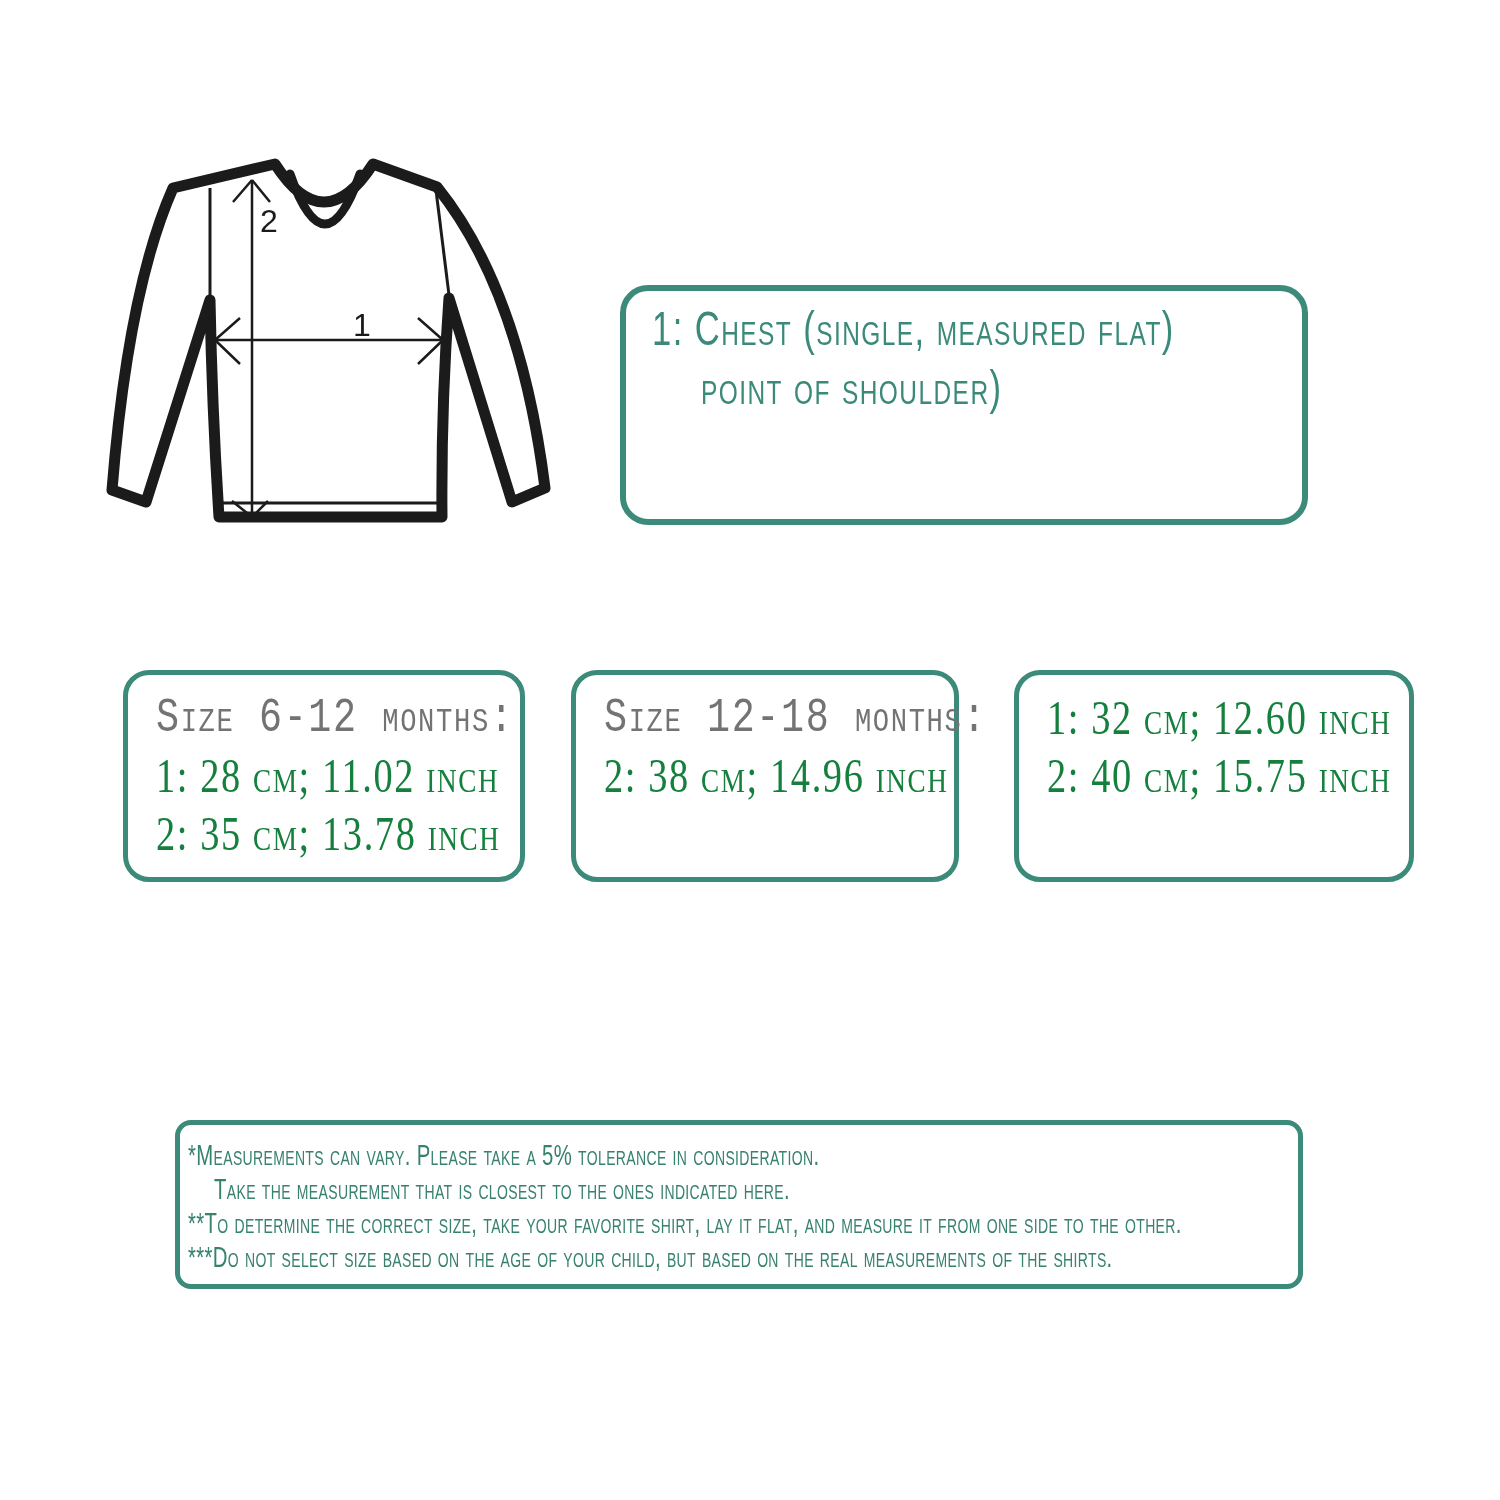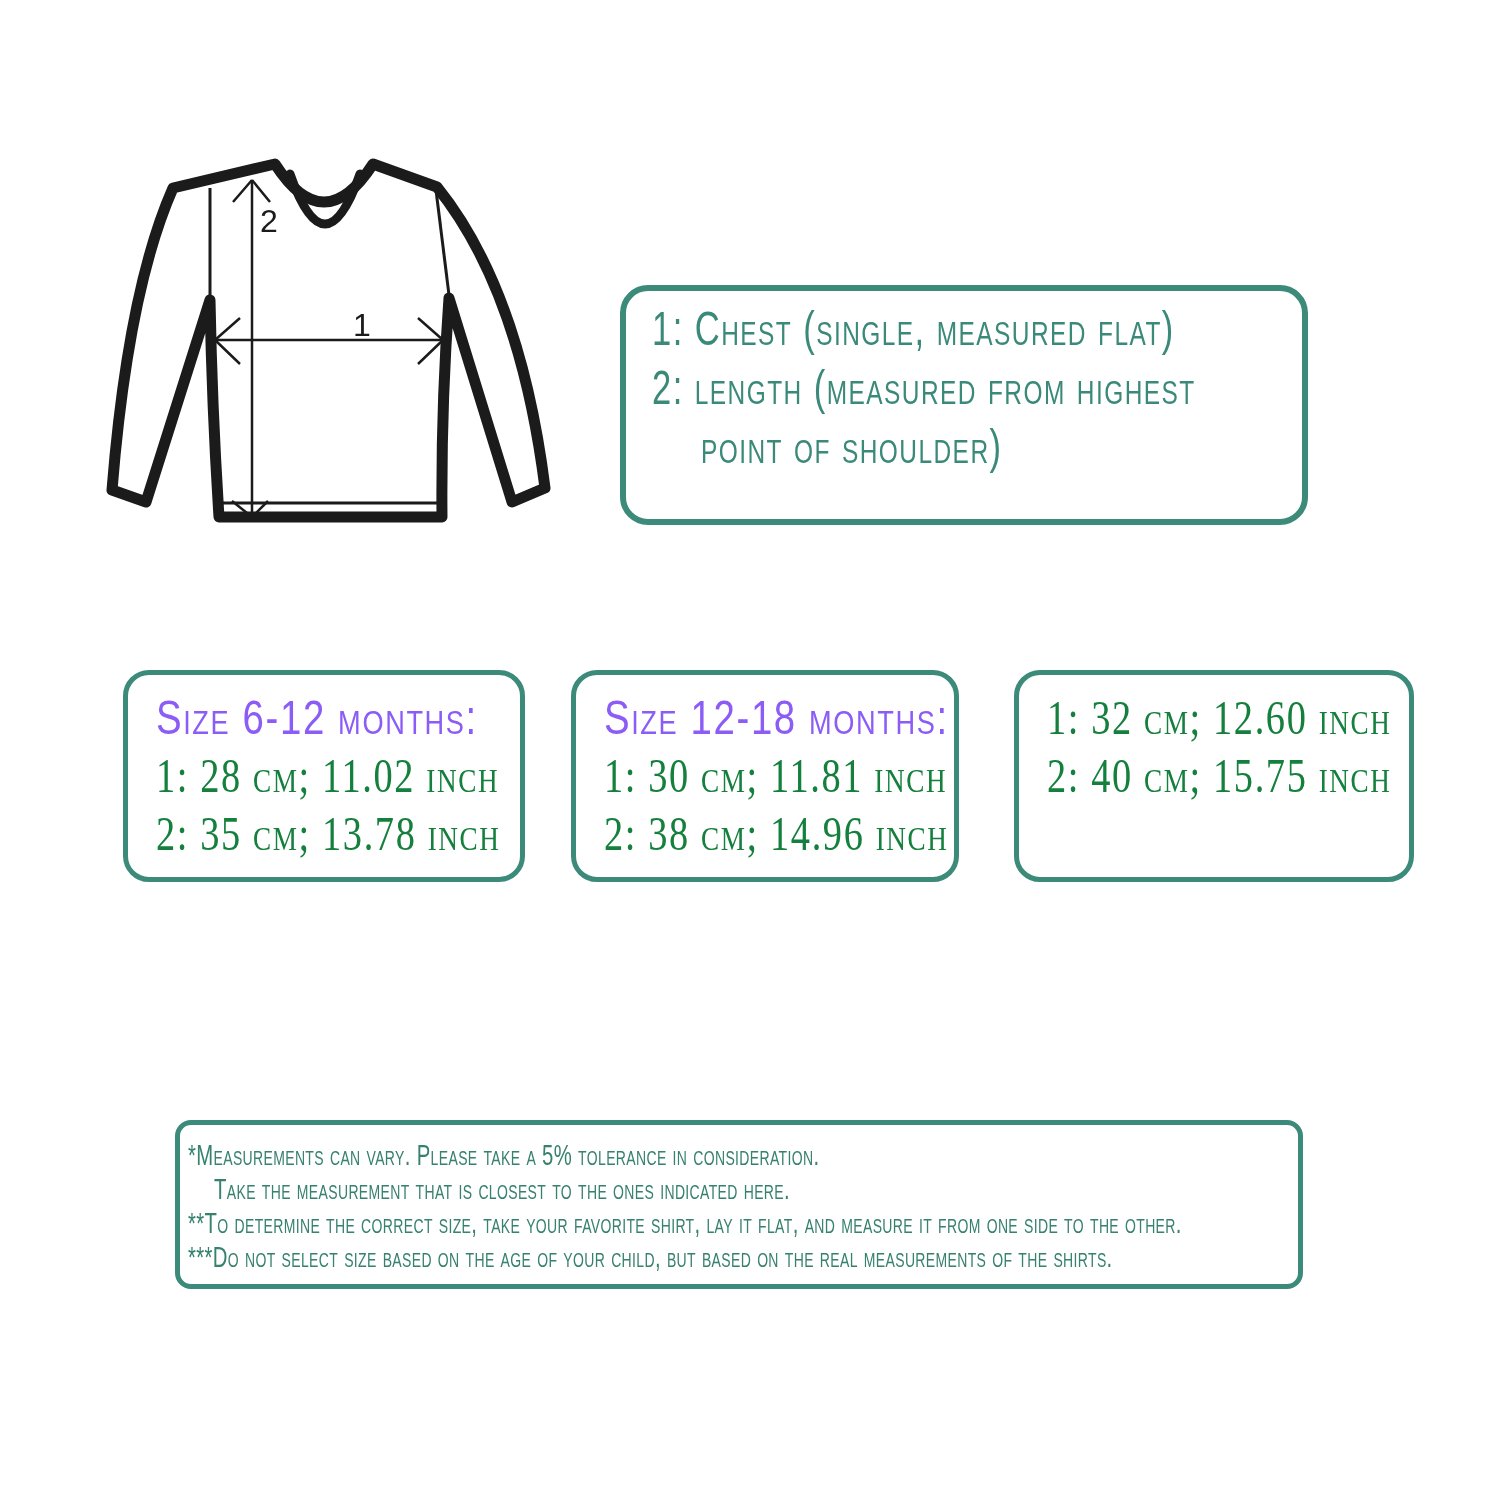--- a/index.html
+++ b/index.html
@@ -53,21 +53,21 @@
   .size-box{
     top:670px;height:212px;
     border-width:5px;
     border-radius:26px;
     padding:14px 0 0 28px;
     font-size:48px;line-height:58px;
   }
   #size-box-1{left:123px;width:402px;}
   #size-box-2{left:571px;width:388px;}
   #size-box-3{left:1014px;width:400px;}
-  .size-title{color:#8b5cf6;}
+  .size-title{color:#737373;font-family:Liberation Mono, monospace;}
   .size-val{color:#15803d;font-family:Liberation Serif, serif;}
 
   #notes-box{
     left:175px;top:1120px;width:1128px;height:169px;
     border-width:5px;
     border-radius:16px;
     padding:13px 0 0 8px;
     font-size:29px;line-height:34px;
     color:#37816f;
   }
@@ -112,33 +112,31 @@
     <path d="M 115,200 L 343,200"></path>
     <path d="M 115,200 L 140,178 M 115,200 L 140,224"></path>
     <path d="M 343,200 L 318,178 M 343,200 L 318,224"></path>
   </g>
   <text x="160" y="92" font-size="32" fill="#1b1b1b">2</text>
   <text x="253" y="196" font-size="32" fill="#1b1b1b">1</text>
 </svg>
 
 <div id="legend-box" class="tbox">
   <div class="line"><span class="squeeze">1: Chest (single, measured flat)</span></div>
-  <div class="line"><span class="squeeze">2: length (measured from highest</span></div>
   <div class="line indent"><span class="squeeze">point of shoulder)</span></div>
 </div>
 
 <div id="size-box-1" class="tbox size-box">
   <div class="line size-title"><span class="squeeze80">Size 6-12 months:</span></div>
   <div class="line size-val"><span class="squeeze80">1: 28 cm; 11.02 inch</span></div>
   <div class="line size-val"><span class="squeeze80">2: 35 cm; 13.78 inch</span></div>
 </div>
 
 <div id="size-box-2" class="tbox size-box">
   <div class="line size-title"><span class="squeeze80">Size 12-18 months:</span></div>
-  <div class="line size-val"><span class="squeeze80">1: 30 cm; 11.81 inch</span></div>
   <div class="line size-val"><span class="squeeze80">2: 38 cm; 14.96 inch</span></div>
 </div>
 
 <div id="size-box-3" class="tbox size-box">
   <div class="line size-val"><span class="squeeze80">1: 32 cm; 12.60 inch</span></div>
   <div class="line size-val"><span class="squeeze80">2: 40 cm; 15.75 inch</span></div>
 </div>
 
 <div id="notes-box" class="tbox">
   <div class="line"><span class="squeeze70">*Measurements can vary. Please take a 5% tolerance in consideration.</span></div>

